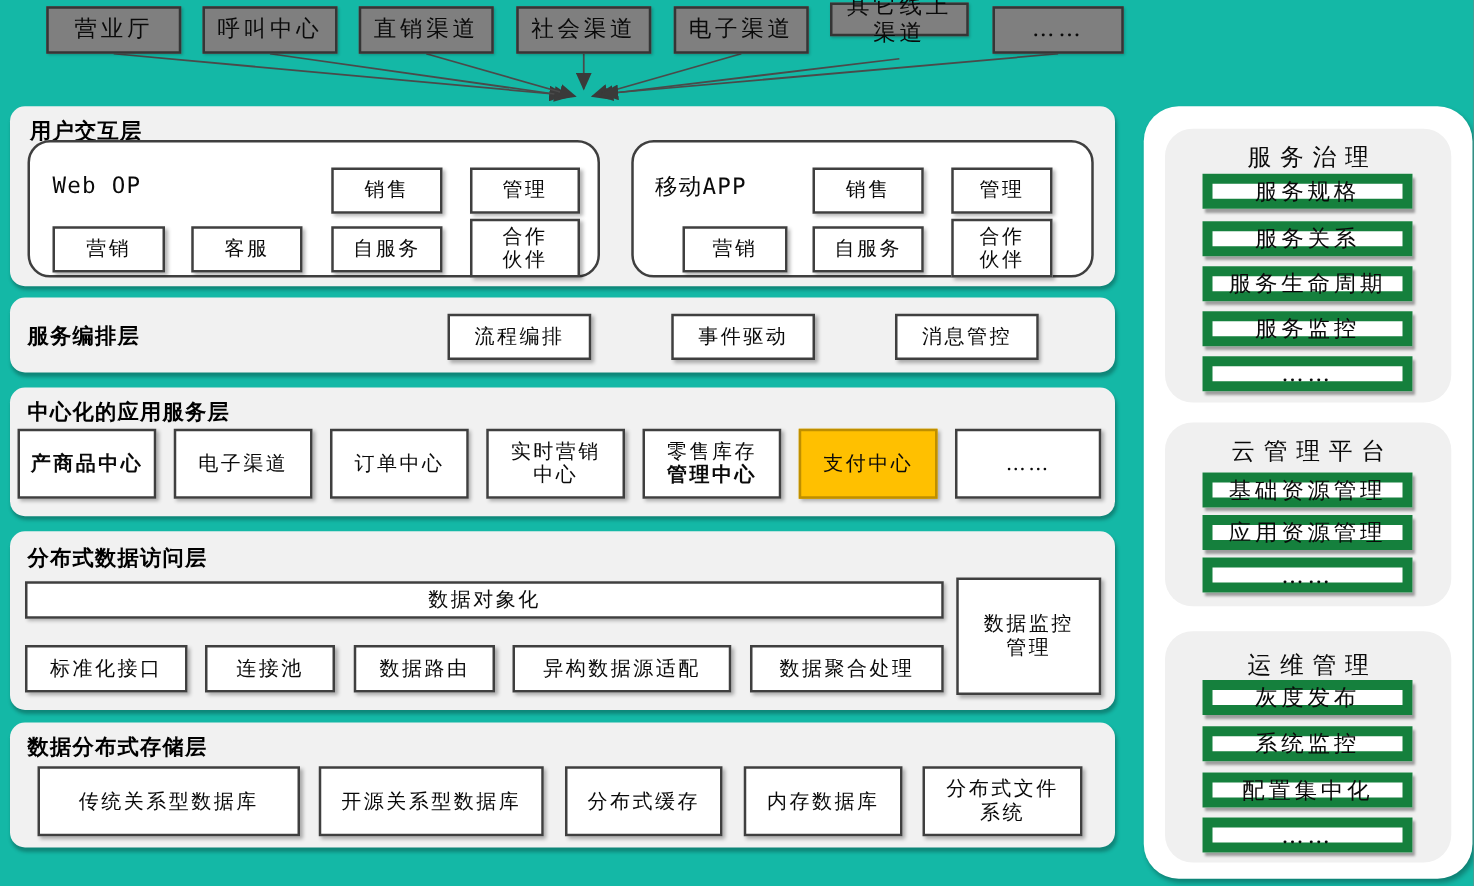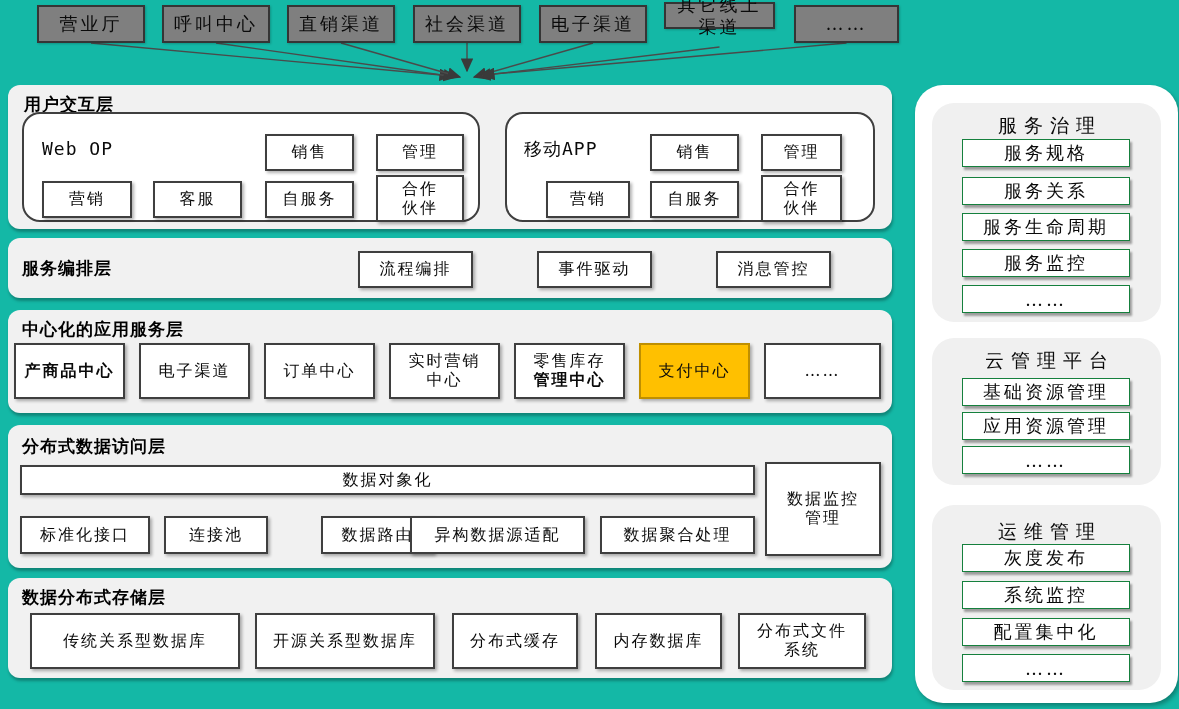--- a/index.html
+++ b/index.html
@@ -15,21 +15,21 @@
   .panel { position:absolute; background:#f1f1f1; border-radius:12px; box-shadow:1px 3px 3px rgba(0,0,0,0.28); }
   .ltitle { position:absolute; font-size:17px; font-weight:bold; letter-spacing:1px; color:#000; }
   .group { position:absolute; background:#ffffff; border:2px solid #3f3f3f; border-radius:18px; }
   .glabel { position:absolute; display:flex; align-items:center; font-size:18px; letter-spacing:1px;
             font-family:"DejaVu Sans Mono","Liberation Mono",monospace; }
   .sidebar { position:absolute; left:915px; top:85px; width:263px; height:618px; background:#ffffff;
              border-radius:28px; box-shadow:2px 3px 4px rgba(0,0,0,0.30); }
   .sidepanel { position:absolute; left:17px; width:229px; background:#f0f0f0; border-radius:22px; }
   .sptitle { position:absolute; left:0; width:100%; text-align:center; font-size:19px; letter-spacing:7px;
              text-indent:7px; color:#0a0a0a; }
-  .sideitem { position:absolute; left:30px; width:168px; height:28px; background:#ffffff; border:1px solid #15803d;
+  .sideitem { position:absolute; left:30px; width:168px; height:28px; background:#ffffff; border:8px solid #15803d;
               display:flex; align-items:center; justify-content:center; font-size:18px; letter-spacing:3px;
               box-shadow:2px 3px 2px rgba(0,0,0,0.35); color:#0a0a0a; }
   .highlight { background:#ffc000; border-color:#bf8f00; }
   .bold { font-weight:bold; }
   .arrows { position:absolute; left:0; top:0; }
   .line { display:block; }
 </style>
 </head>
 <body>
 
@@ -101,21 +101,21 @@
       <div class="bx" style="left: 506px; top: 33px; width: 111px; height: 56px;"><span class="line">零售库存</span><span class="line bold">管理中心</span></div>
       <div class="bx highlight" style="left: 631px; top: 33px; width: 111px; height: 56px;">支付中心</div>
       <div class="bx" style="left: 756px; top: 33px; width: 117px; height: 56px;">……</div>
     </section>
 
   <section class="panel" id="sec-data" style="left:8px;top:425px;width:884px;height:143px">
     <h2 class="ltitle" style="left:14px;top:10px">分布式数据访问层</h2>
   <div class="bx" style="left: 12px; top: 40px; width: 735px; height: 30px;">数据对象化</div>
       <div class="bx" style="left: 12px; top: 91px; width: 130px; height: 38px;">标准化接口</div>
       <div class="bx" style="left: 156px; top: 91px; width: 104px; height: 38px;">连接池</div>
-      <div class="bx" style="left: 275px; top: 91px; width: 113px; height: 38px; margin-left: 38px;">数据路由</div>
+      <div class="bx" style="left: 275px; top: 91px; width: 113px; height: 38px;">数据路由</div>
       <div class="bx" style="left: 402px; top: 91px; width: 175px; height: 38px;">异构数据源适配</div>
       <div class="bx" style="left: 592px; top: 91px; width: 155px; height: 38px;">数据聚合处理</div>
       <div class="bx" style="left: 757px; top: 37px; width: 116px; height: 94px;">数据监控
 管理</div>
     </section>
 
   <section class="panel" id="sec-storage" style="left:8px;top:578px;width:884px;height:100px">
     <h2 class="ltitle" style="left:14px;top:8px">数据分布式存储层</h2>
   <div class="bx" style="left: 22px; top: 35px; width: 210px; height: 56px;">传统关系型数据库</div>
       <div class="bx" style="left: 247px; top: 35px; width: 180px; height: 56px;">开源关系型数据库</div>

